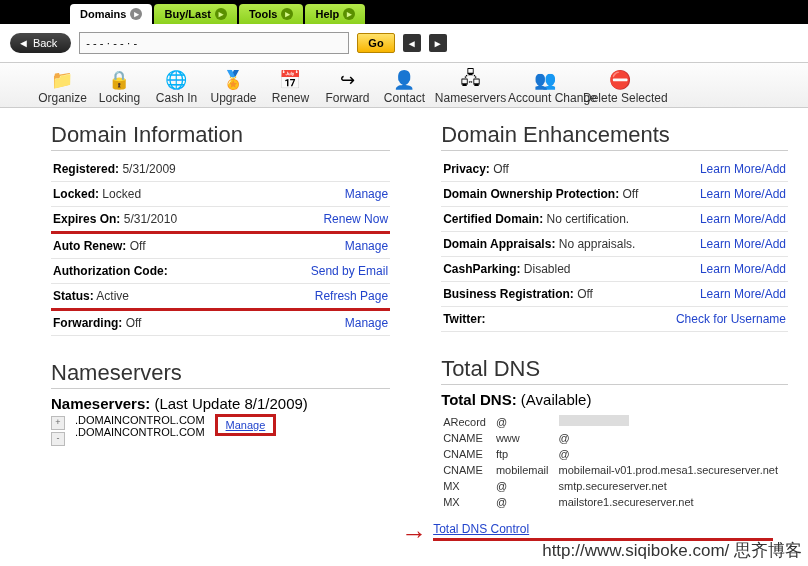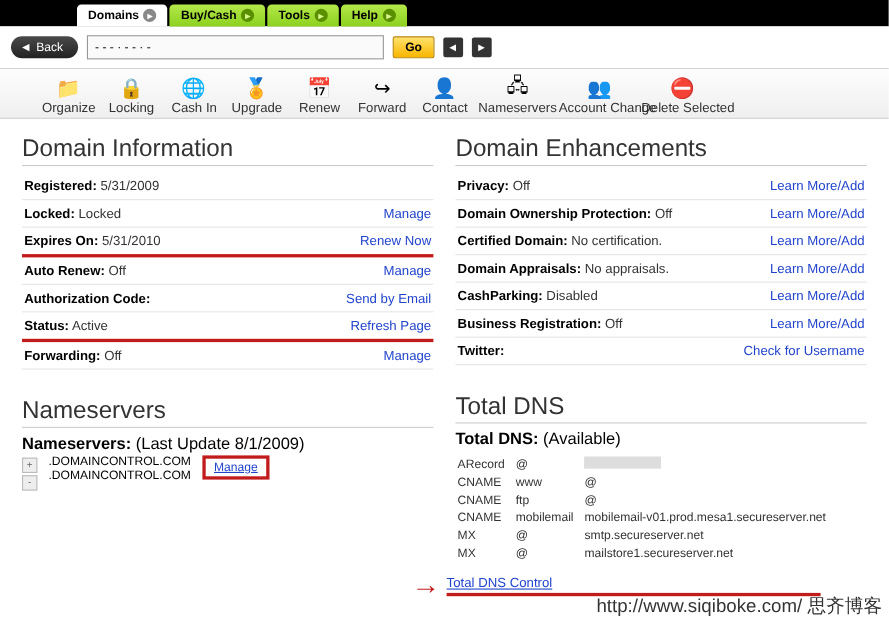--- a/index.html
+++ b/index.html
@@ -23,21 +23,21 @@
   
   
   .toolbar { display:flex; gap:0; padding:6px 0 2px 34px; background: linear-gradient(#fdfdfd,#efefef); border-bottom:1px solid #ccc;}
   .tool { width:57px; text-align:center; cursor:pointer;}
   .tool .ic { height:22px; display:flex;align-items:center;justify-content:center; font-size:18px;}
   .tool .lbl { font-size:12px; color:#333; white-space:nowrap;}
   .tool.wide{ width:75px;}
   
   
   .main { display:flex; gap:20px; padding:14px 20px;}
-  .col { flex:1; }
+  .col { flex:1;margin-left:31px; }
   h2 { font-size:22px; font-weight:normal; color:#333; margin-bottom:6px; border-bottom:1px solid #ccc; padding-bottom:2px;}
   .row { display:flex; justify-content:space-between; align-items:flex-end; padding:5px 2px; border-bottom:1px solid #e5e5e5; font-size:12px;}
   .row .lab{ }
   .row .lab b{ color:#000;}
   .row .val{ color:#333;}
   .row .act{ color:#2244cc; cursor:pointer;padding-left:45px;}
   .redline{ border-bottom:3px solid #c21b1b;gap:15px;}
   .anno{ color:#d00; font-size:12px; padding:6px 0 0 90px;}
   
   h3 { font-size:22px; font-weight:normal; color:#333; margin:24px 0 2px; border-bottom:1px solid #ccc; padding-bottom:2px;}
@@ -59,21 +59,21 @@
 </head>
 <body>
 <div class="page">
 
 <div class="top-tabs">
   <div class="top-tab active">
         <span>Domains</span>
         <span class="arrow-circ">▸</span>
       </div>
   <div class="top-tab">
-        <span>Buy/Cash</span>
+        <span>Buy/Last</span>
         <span class="arrow-circ">▸</span>
       </div>
   <div class="top-tab">
         <span>Tools</span>
         <span class="arrow-circ">▸</span>
       </div>
   <div class="top-tab">
         <span>Help</span>
         <span class="arrow-circ">▸</span>
       </div>

